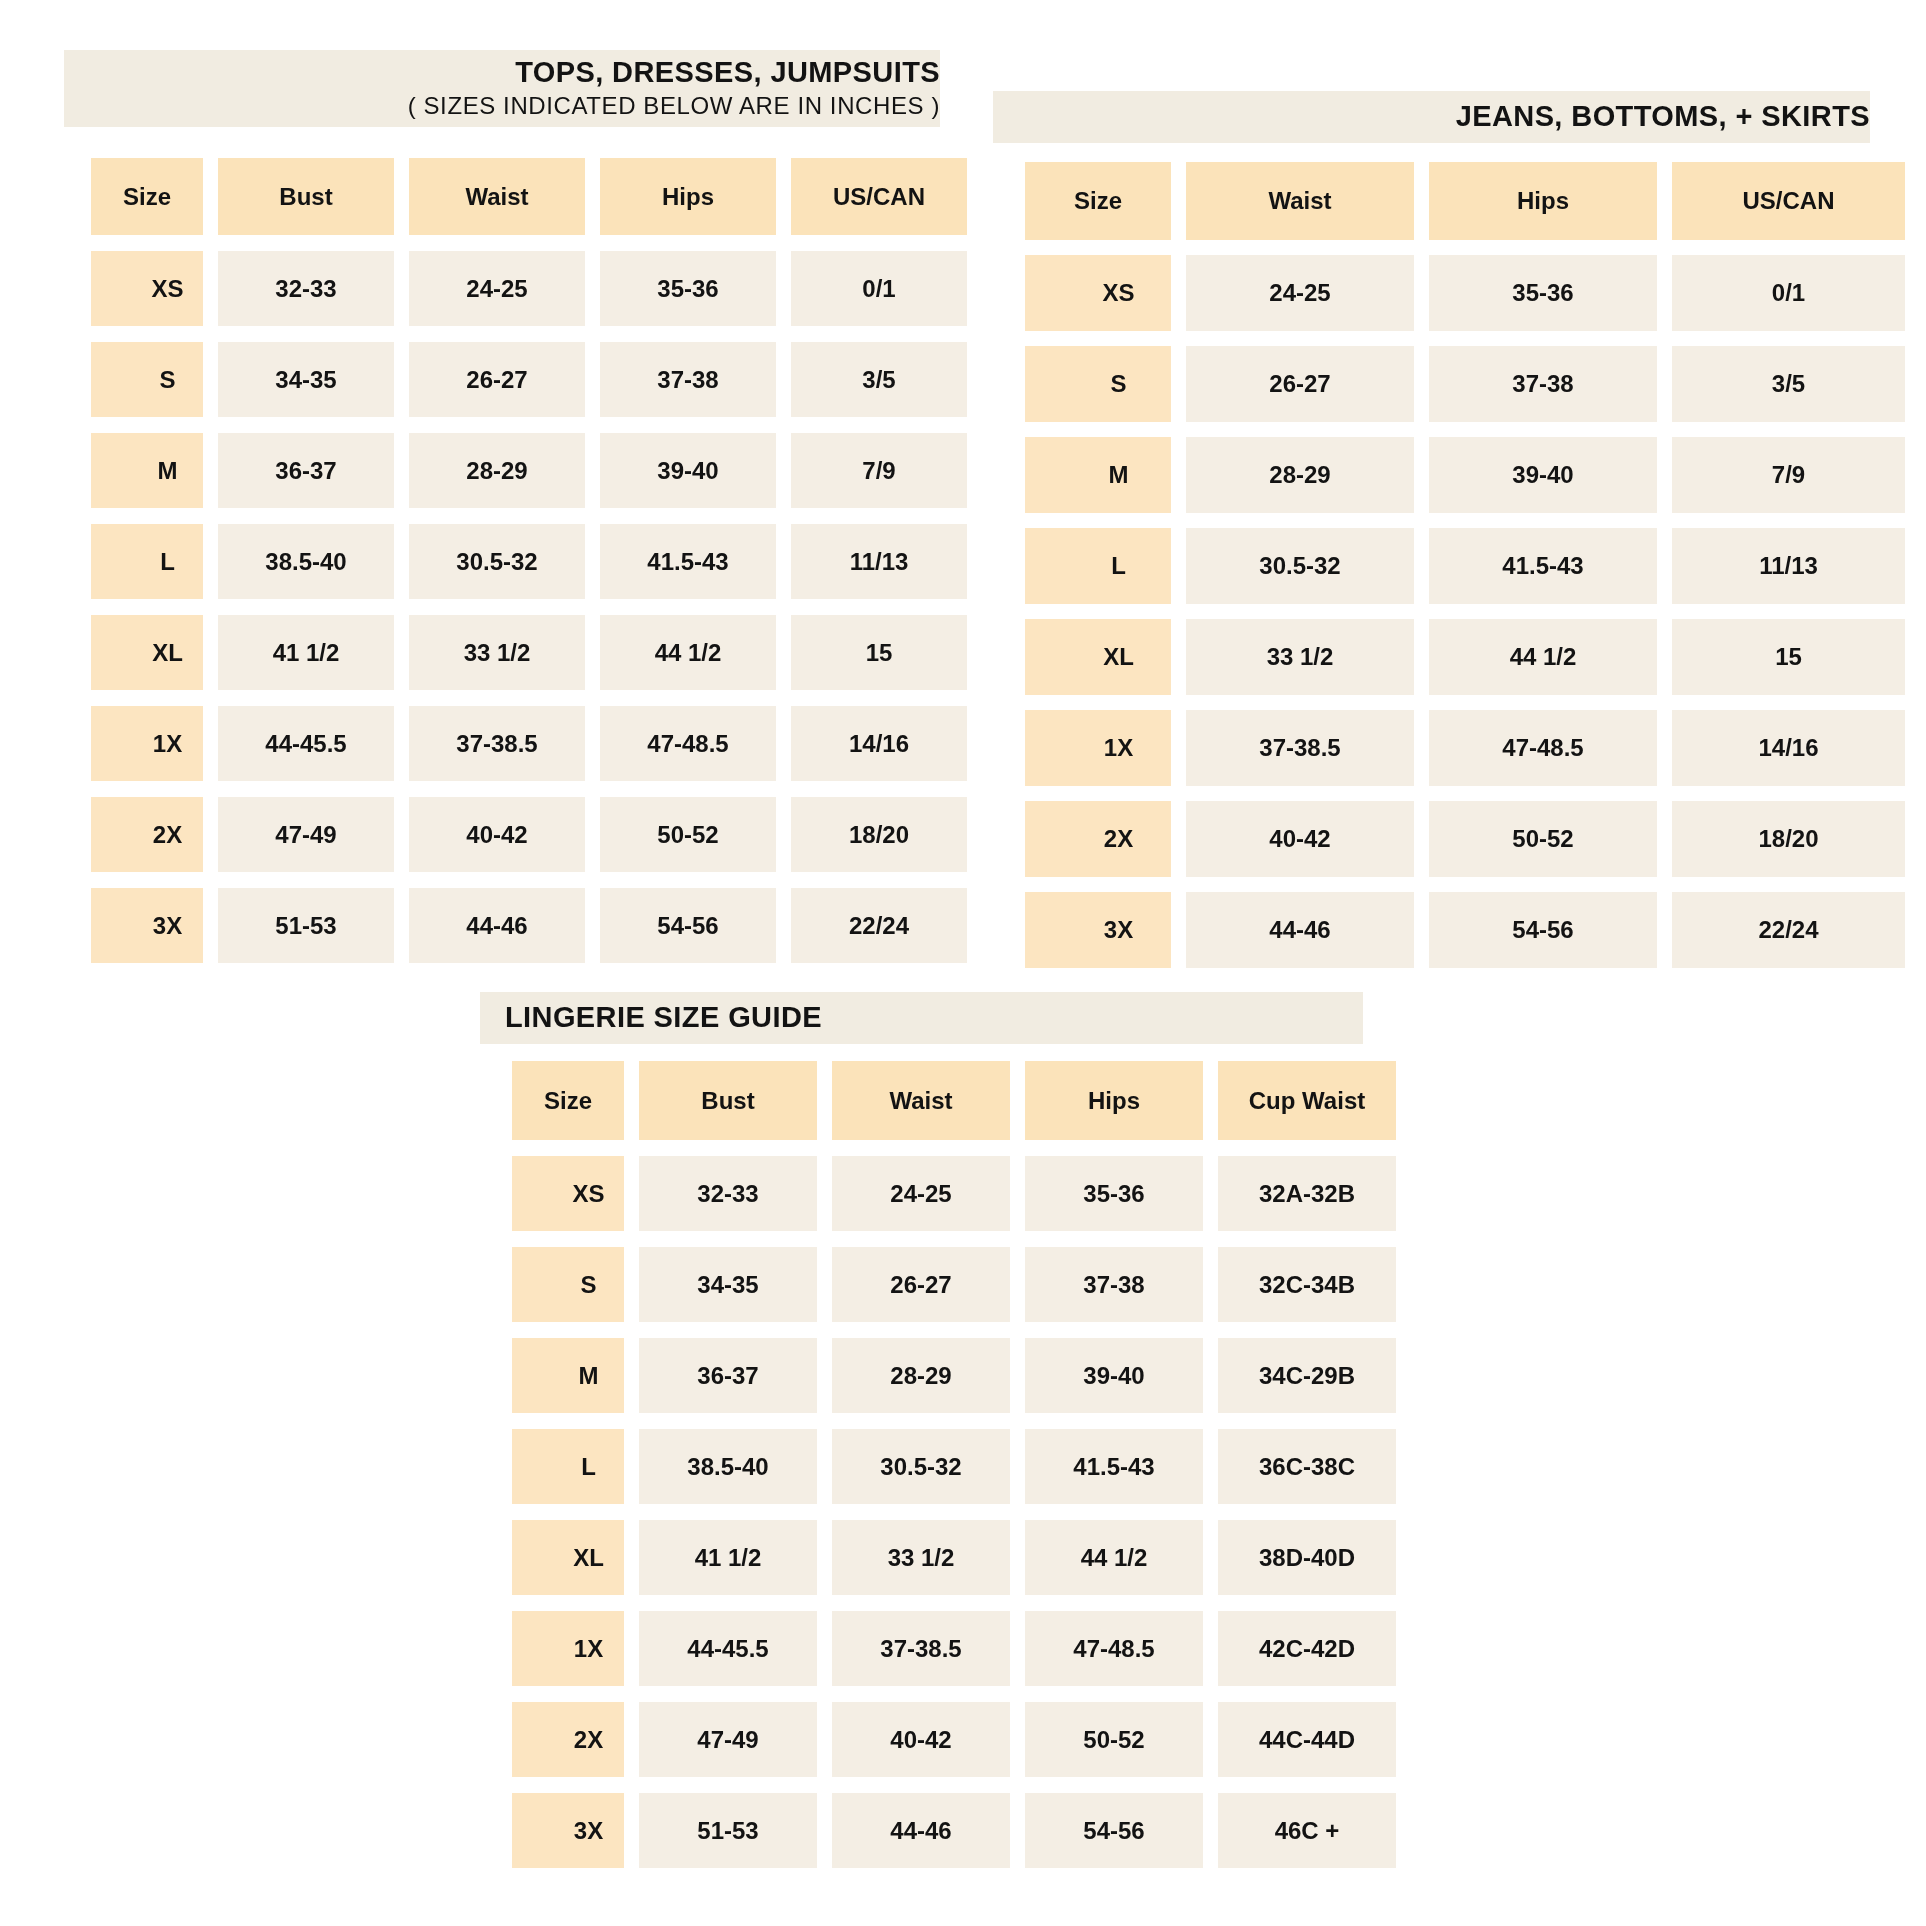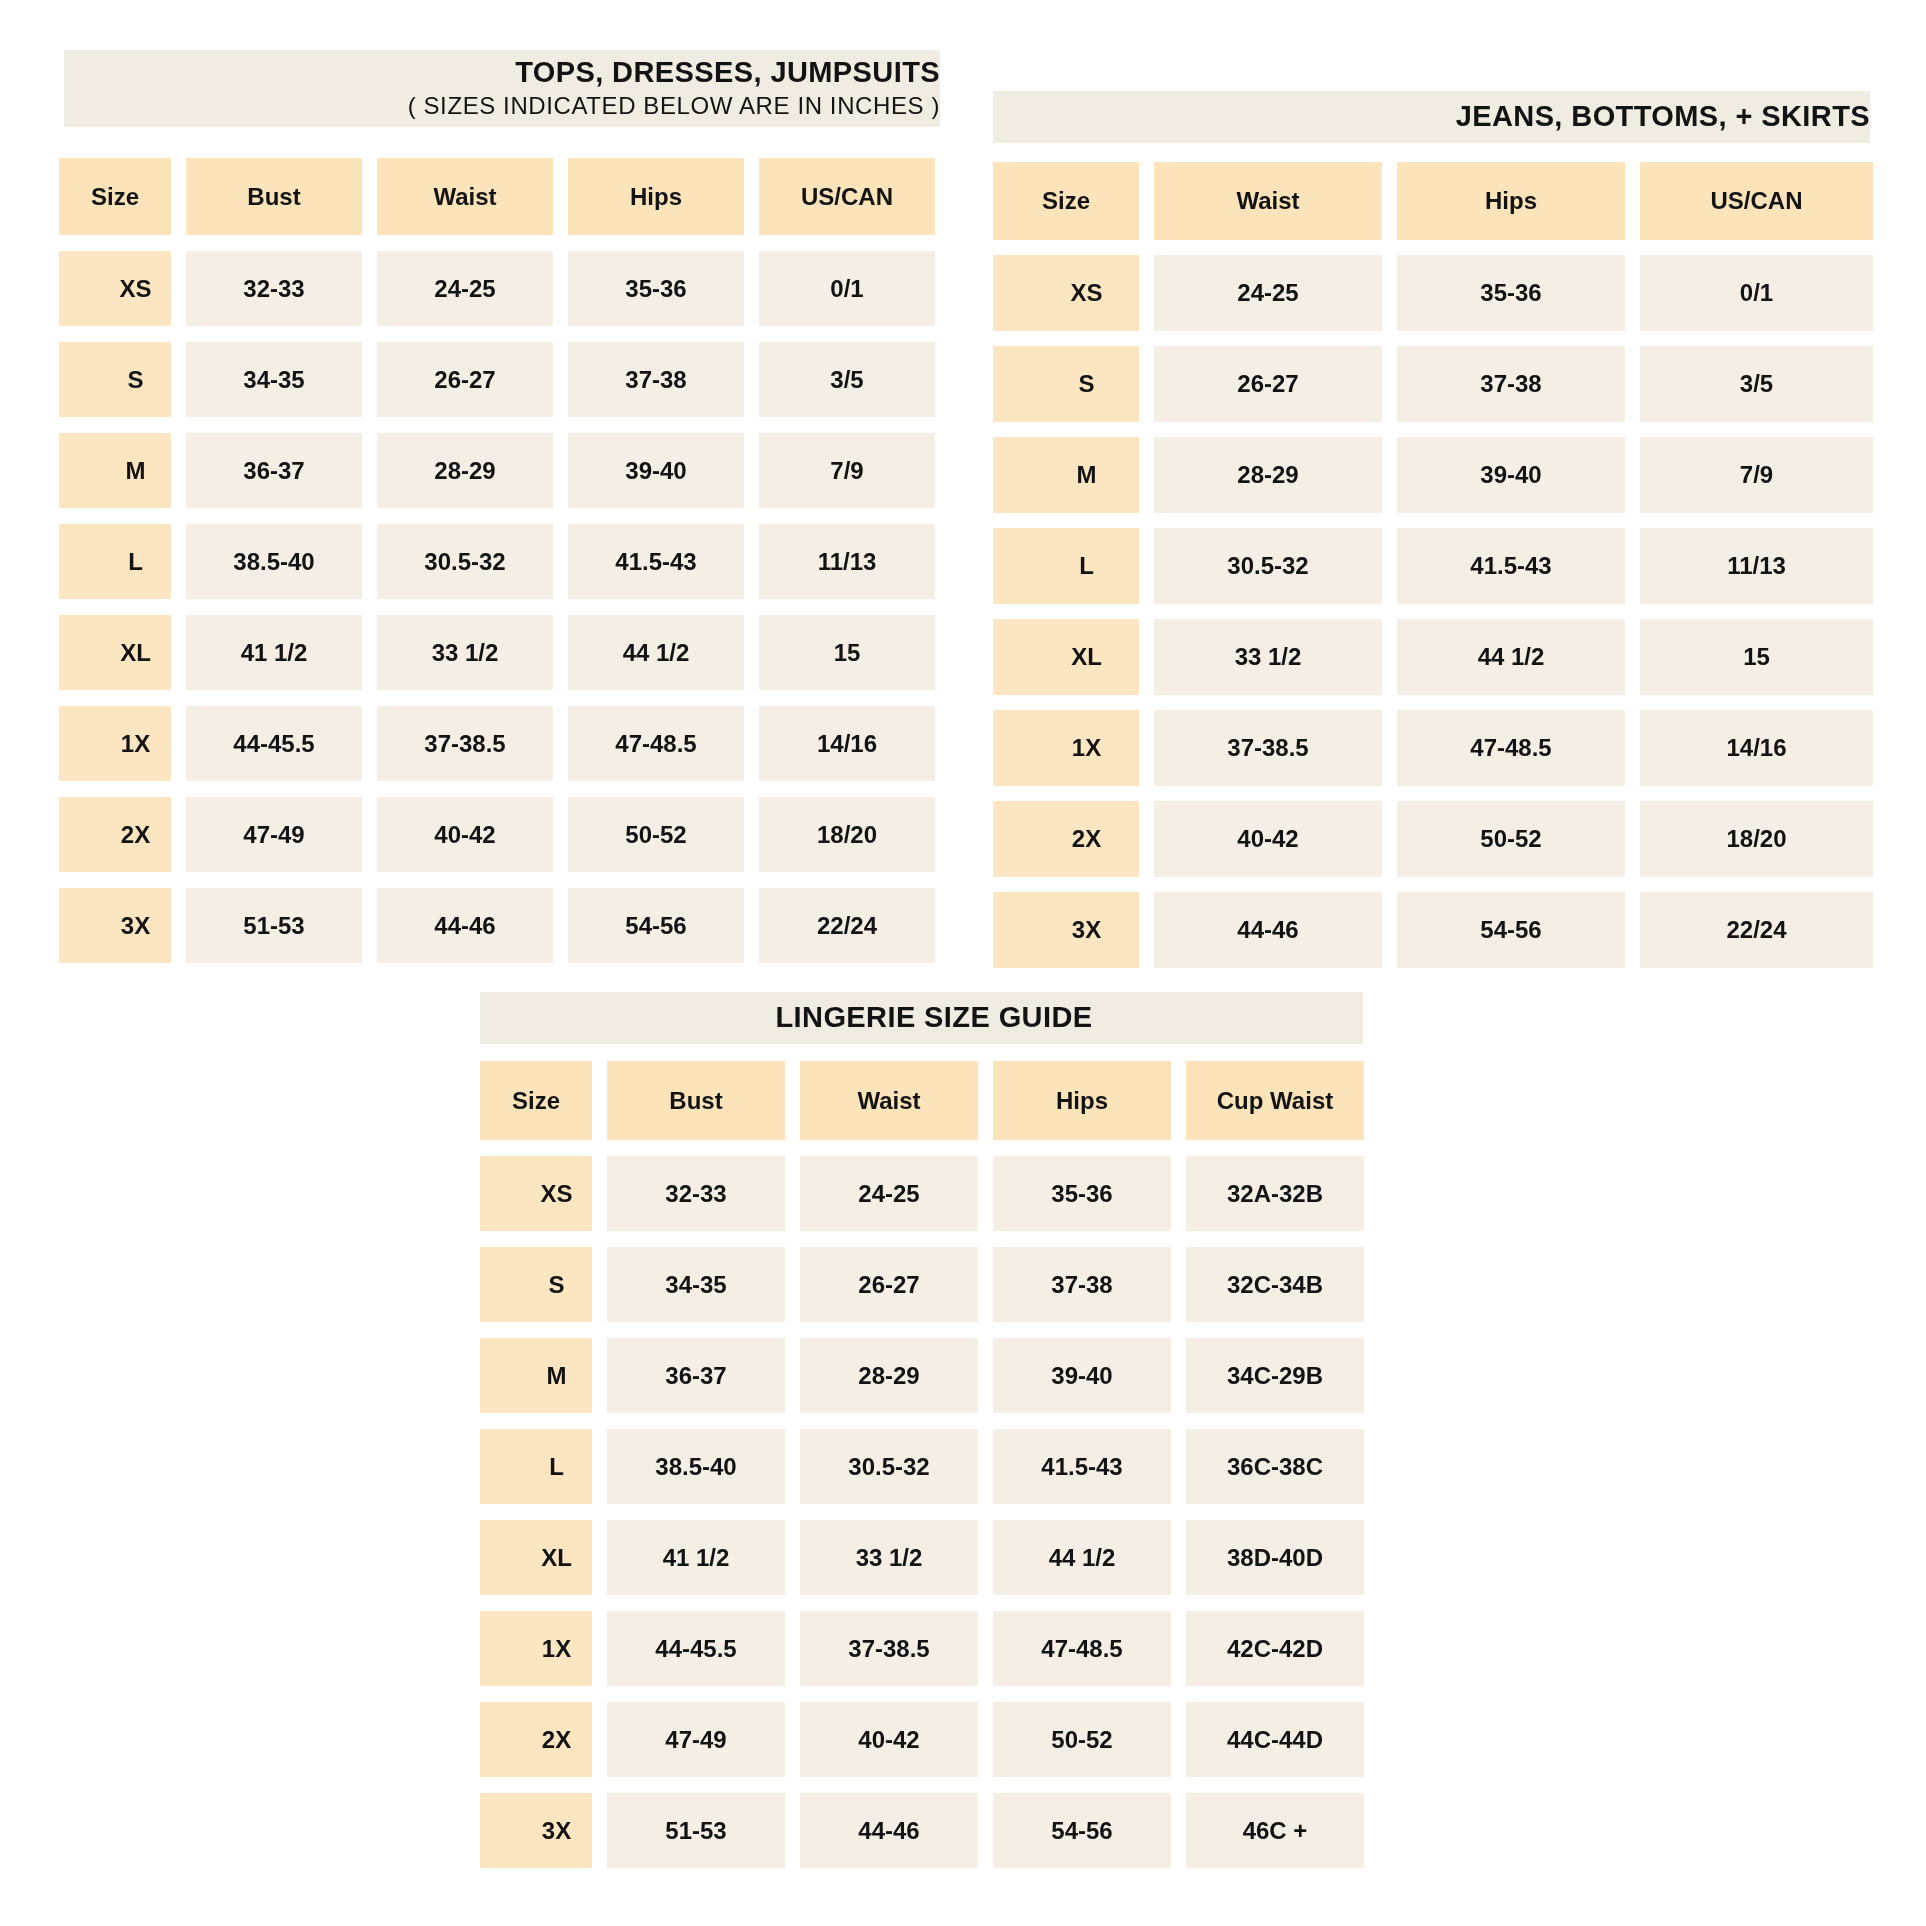--- a/index.html
+++ b/index.html
@@ -12,24 +12,24 @@
     overflow:hidden;
   }
   .title-box{
     position:absolute;
     background:#F1ECE1;
     display:flex;flex-direction:column;justify-content:center;
     box-sizing:border-box;
   }
   #tt-tops{left:64px;top:50px;width:876px;height:77px;padding-left:20px;text-align:right;}
   #tt-jeans{left:993px;top:91px;width:877px;height:52px;padding-left:28px;text-align:right;}
-  #tt-lingerie{left:480px;top:992px;width:883px;height:52px;padding-left:25px;text-align:center;}
+  #tt-lingerie{left:480px;top:992px;width:883px;height:52px;padding-left:25px;}
   .t1{font-size:29px;font-weight:800;letter-spacing:0.4px;line-height:1.1;white-space:nowrap;}
   .t2{font-size:24px;font-weight:400;letter-spacing:0.6px;line-height:1.2;margin-top:3px;white-space:nowrap;}
-  .grid{position:absolute;display:grid;}
+  .grid{position:absolute;display:grid;margin-left:32px;}
   #grid-tops{
     left:59px;top:158px;
     grid-template-columns:112px 176px 176px 176px 176px;
     grid-template-rows:77px repeat(8,75px);
     column-gap:15px;row-gap:16px;
   }
   #grid-jeans{
     left:993px;top:162px;
     grid-template-columns:146px 228px 228px 233px;
     grid-template-rows:78px repeat(8,76px);

